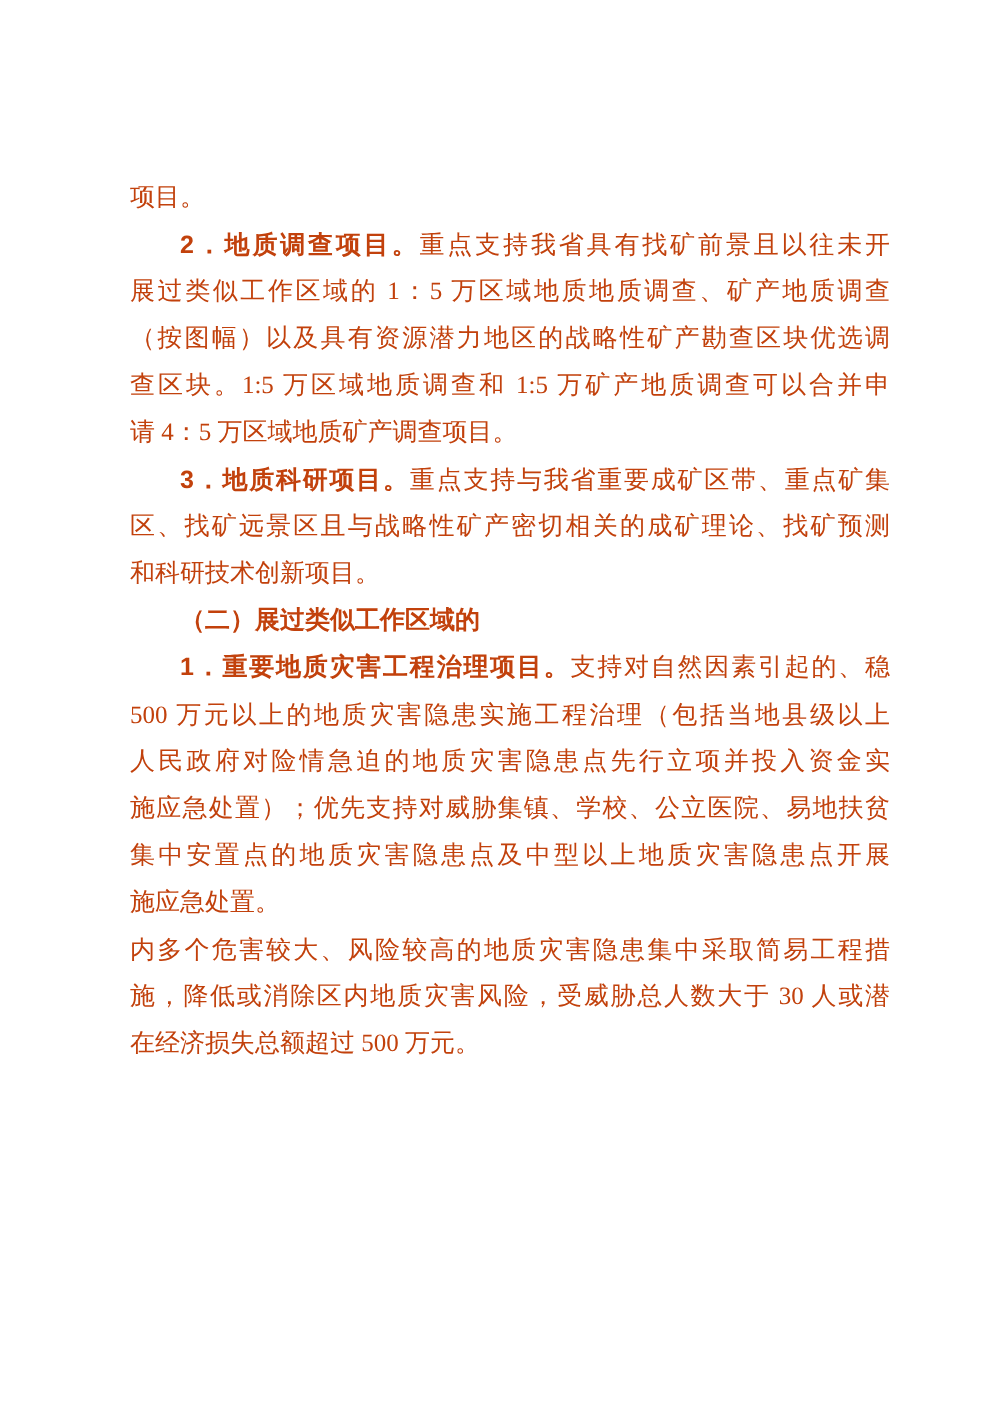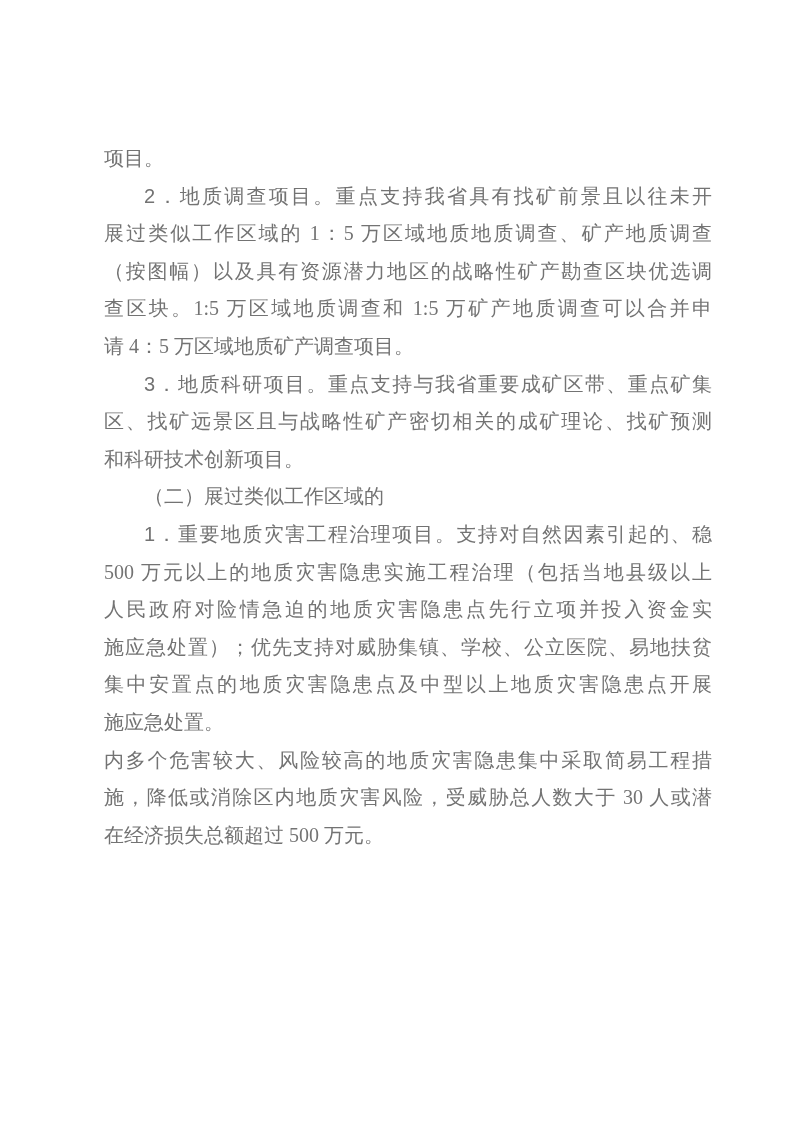--- a/index.html
+++ b/index.html
@@ -5,21 +5,21 @@
   html, body {
     margin: 0;
     padding: 0;
     background: #ffffff;
   }
   .page {
     position: relative;
     width: 800px;
     height: 852px;
     background: #ffffff;
-    color: #737373;
+    color: #c2410c;
     overflow: hidden;
     font-family: "Liberation Serif", "DejaVu Serif", serif;
   }
   .text-block {
     position: absolute;
     left: 104px;
     top: 140px;
     width: 608px;
     font-size: 20px;
     line-height: 37.6px;
@@ -30,21 +30,21 @@
     text-justify: inter-character;
   }
   .line.fill {
     text-align-last: justify;
   }
   .line.indent {
     text-indent: 2em;
   }
   .seg { font-weight: normal; }
   .seg.bold {
-    font-weight: normal;
+    font-weight: bold;
     font-family: "Liberation Sans", "DejaVu Sans", sans-serif;
   }
   .page-number {
     position: absolute;
     left: 124px;
     top: 1034px;
     font-size: 18px;
     line-height: 22px;
     font-family: "Liberation Serif", "DejaVu Serif", serif;
   }

